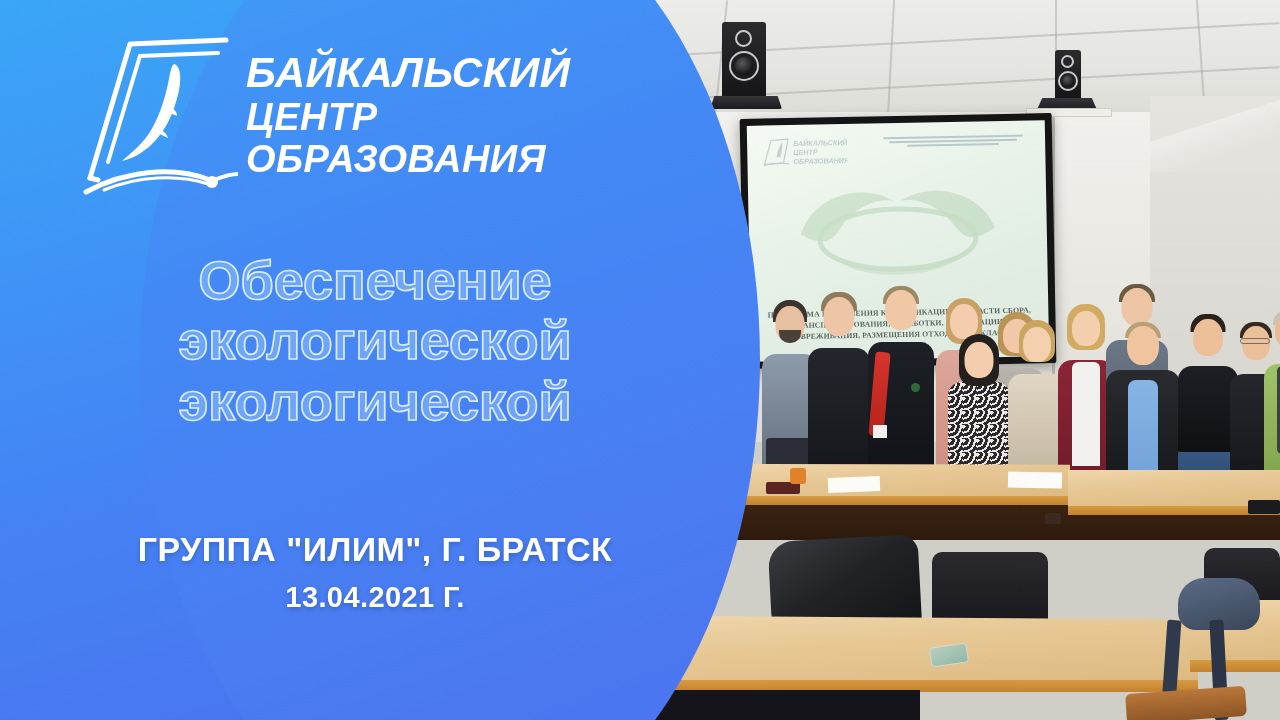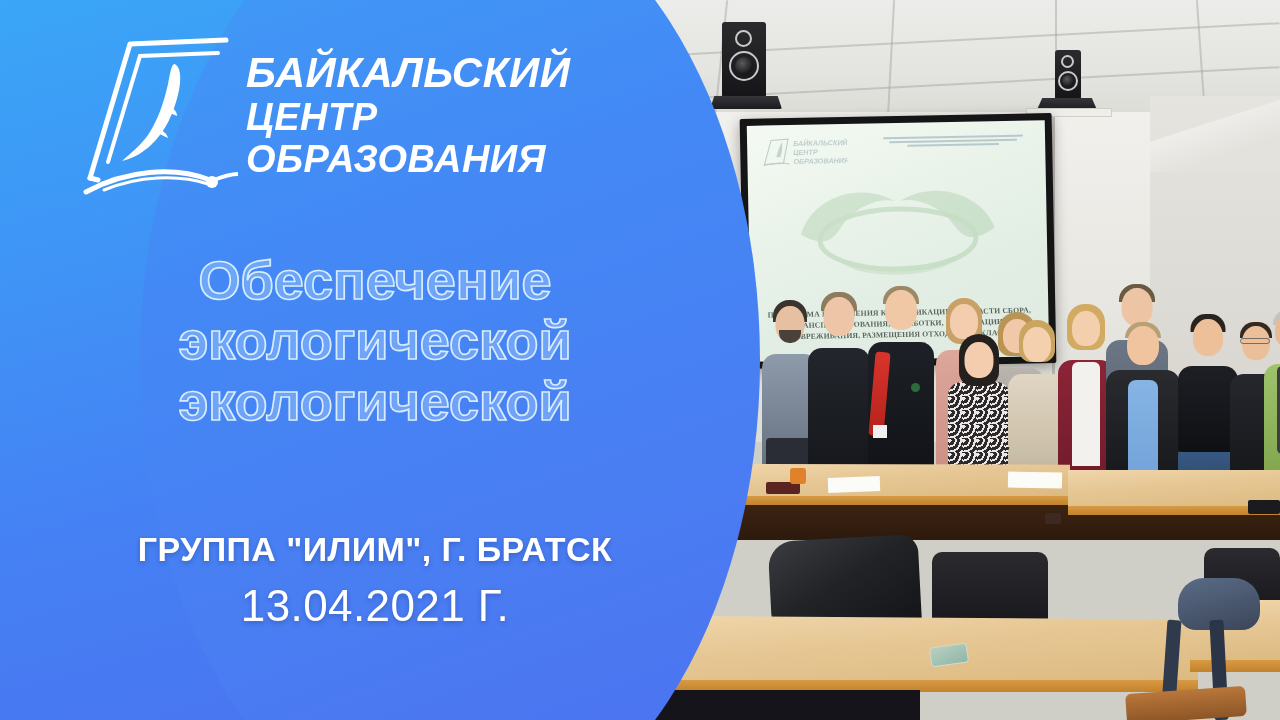--- a/index.html
+++ b/index.html
@@ -93,21 +93,21 @@
   #title .tl{
     font-size:54px;font-weight:700;line-height:1.12;letter-spacing:0px;
     color:transparent;
     -webkit-text-stroke:1.7px #d9ecff;
     text-shadow:0 0 2px rgba(190,225,255,.35);
   }
 
   #subtitle{position:absolute;left:20px;top:530px;width:710px;text-align:center;color:#fff;}
   #subtitle .s1{font-size:34px;font-weight:700;letter-spacing:.4px;
      text-shadow:0 2px 5px rgba(15,40,90,.30);}
-  #subtitle .s2{font-size:44px;font-weight:400;margin-top:12px;letter-spacing:.4px;
+  #subtitle .s2{font-size:29px;font-weight:700;margin-top:12px;letter-spacing:.4px;
      text-shadow:0 2px 5px rgba(15,40,90,.30);}
 </style>
 </head>
 <body>
 
 <div id="stage">
 
   <div id="photo">
 
     <div class="ph ceiling">

